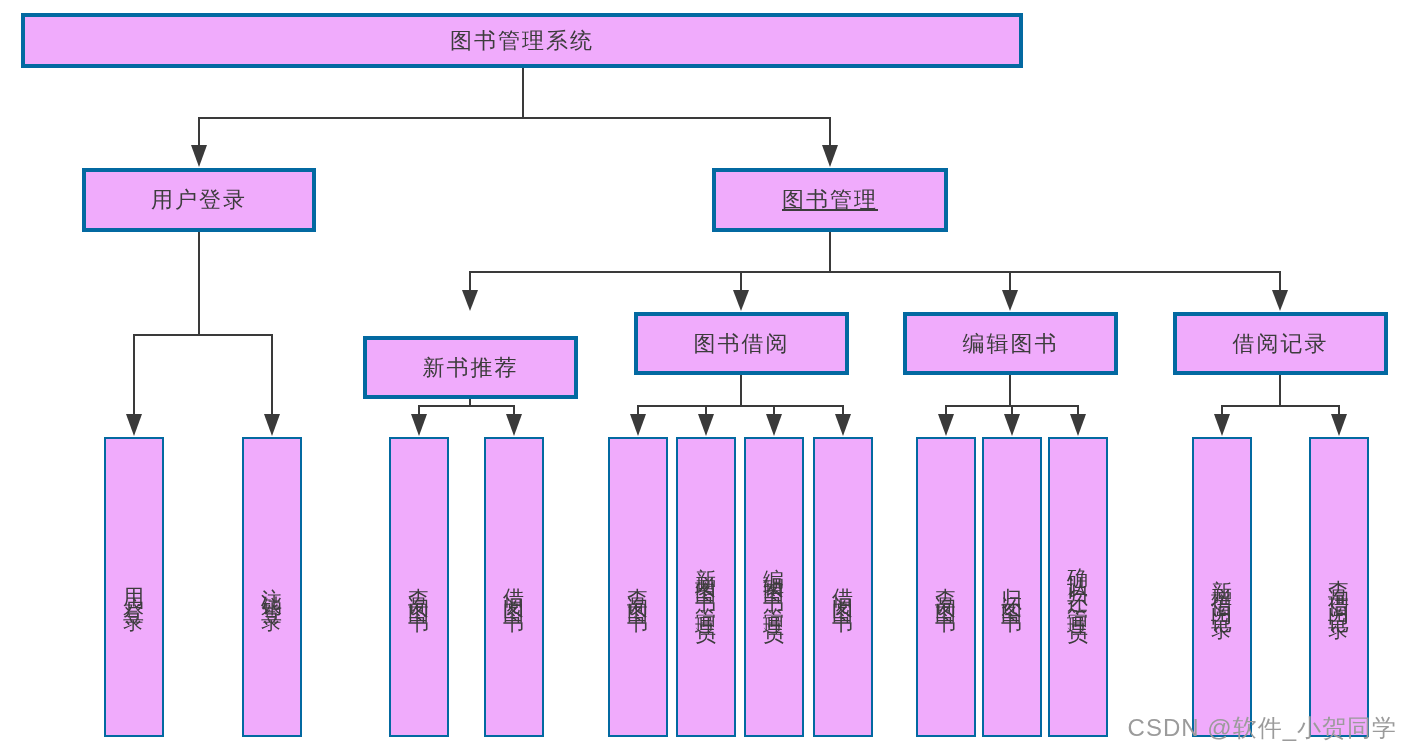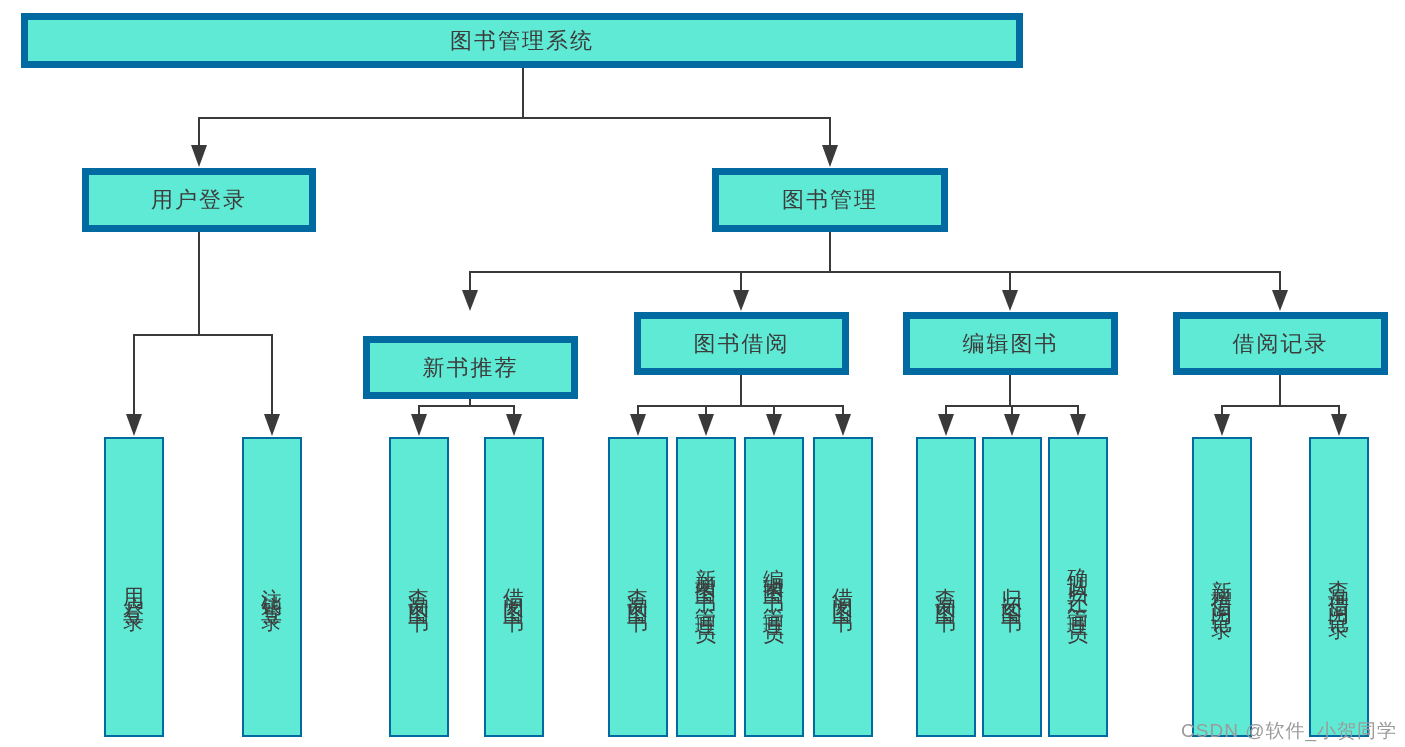--- a/index.html
+++ b/index.html
@@ -13,42 +13,42 @@
   }
   .connectors {
     position: absolute;
     left: 0; top: 0;
     width: 1405px; height: 747px;
     z-index: 1;
   }
   .box {
     position: absolute;
     box-sizing: border-box;
-    background: #5eead4;
-    border: 7px solid #0369a1;
+    background: #f0abfc;
+    border: 4px solid #0369a1;
     display: flex;
     align-items: center;
     justify-content: center;
     color: #3c3c3c;
     font-size: 22px;
     letter-spacing: 2px;
     z-index: 2;
     white-space: nowrap;
   }
   .leaf {
     border-width: 2px;
     writing-mode: vertical-rl;
     text-orientation: mixed;
     font-size: 21px;
     letter-spacing: 8px;
     line-height: 1;
   }
   .title-box { left: 21px; top: 13px; width: 1002px; height: 55px; }
   .n-user-login { left: 82px;  top: 168px; width: 234px; height: 64px; }
-  .n-book-mgmt { left: 712px; top: 168px; width: 236px; height: 64px; }
+  .n-book-mgmt { left: 712px; top: 168px; width: 236px; height: 64px; text-decoration: underline; }
   .l3 { top: 312px; width: 215px; height: 63px; }
   .n-new-book  { left: 363px; margin-top: 24px; }
   .n-borrowing { left: 634px; font-family: Liberation Serif, serif; }
   .n-current   { left: 903px; }
   .n-records   { left: 1173px; }
   .leaf { top: 437px; width: 60px; height: 300px; }
   .lf-1  { left: 104px; }
   .lf-2  { left: 242px; }
   .lf-3  { left: 389px; }
   .lf-4  { left: 484px; }
@@ -58,21 +58,21 @@
   .lf-8  { left: 813px; }
   .lf-9  { left: 916px; }
   .lf-10 { left: 982px; }
   .lf-11 { left: 1048px; }
   .lf-12 { left: 1192px; }
   .lf-13 { left: 1309px; }
   .watermark {
     position: absolute;
     right: 8px;
     bottom: 3px;
-    font-size: 19px;
+    font-size: 24px;
     color: #9b9b9b;
     letter-spacing: 1px;
     z-index: 3;
     white-space: nowrap;
   }
   line { stroke: #3a3a3a; stroke-width: 2; }
   polygon { fill: #3a3a3a; }
 </style>
 </head>
 <body>

